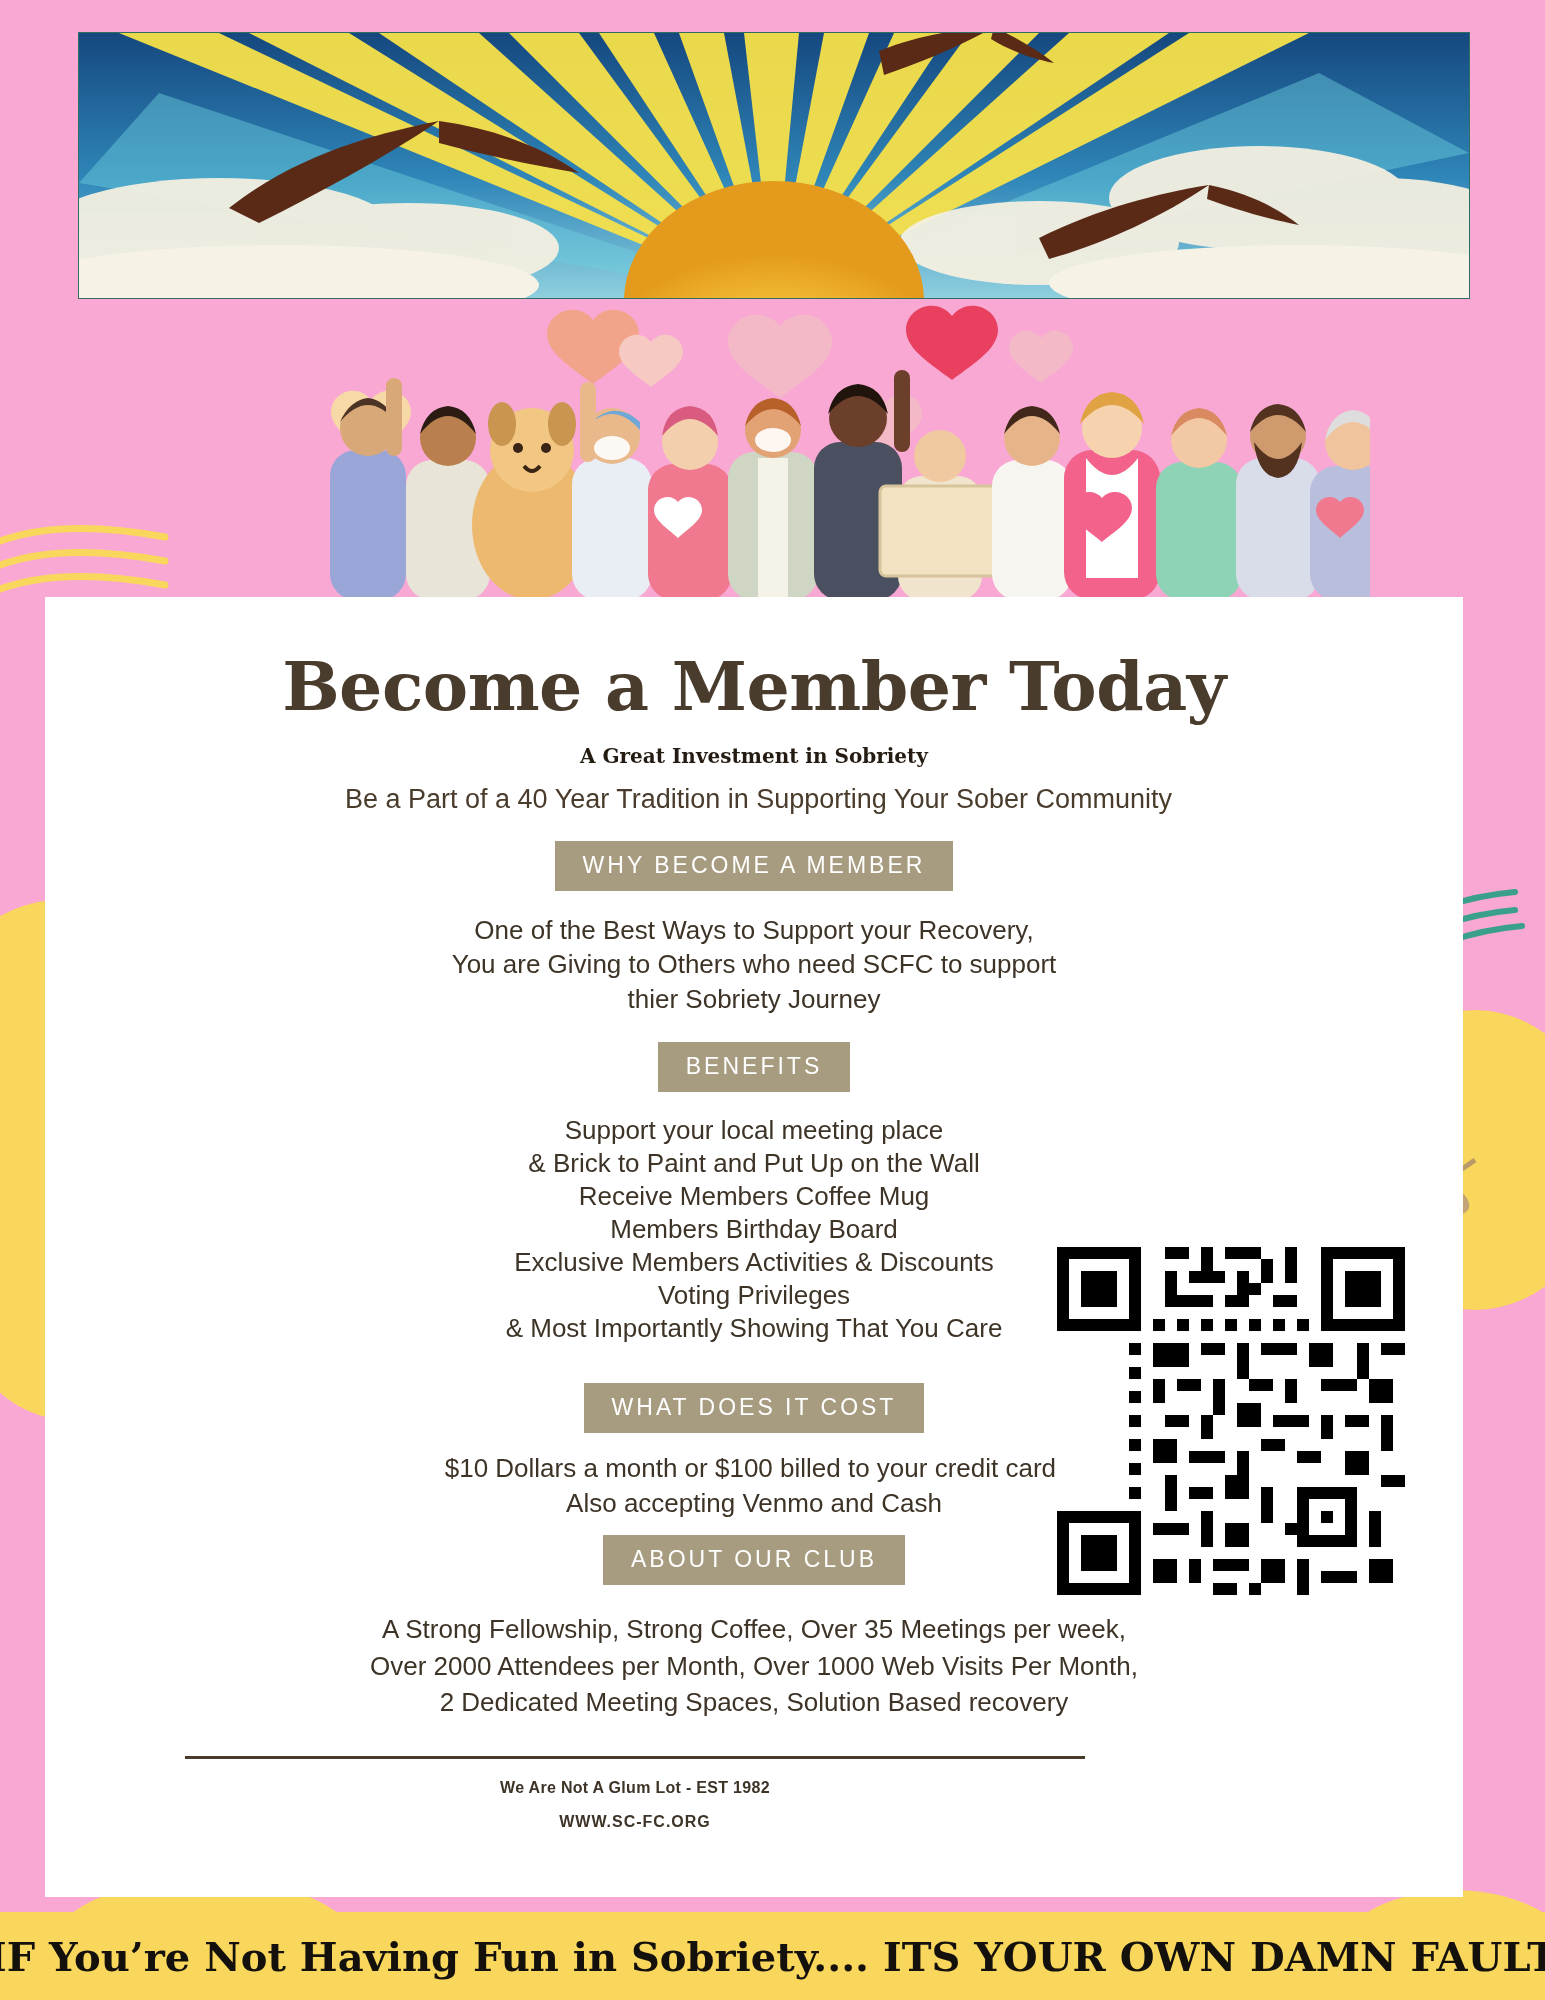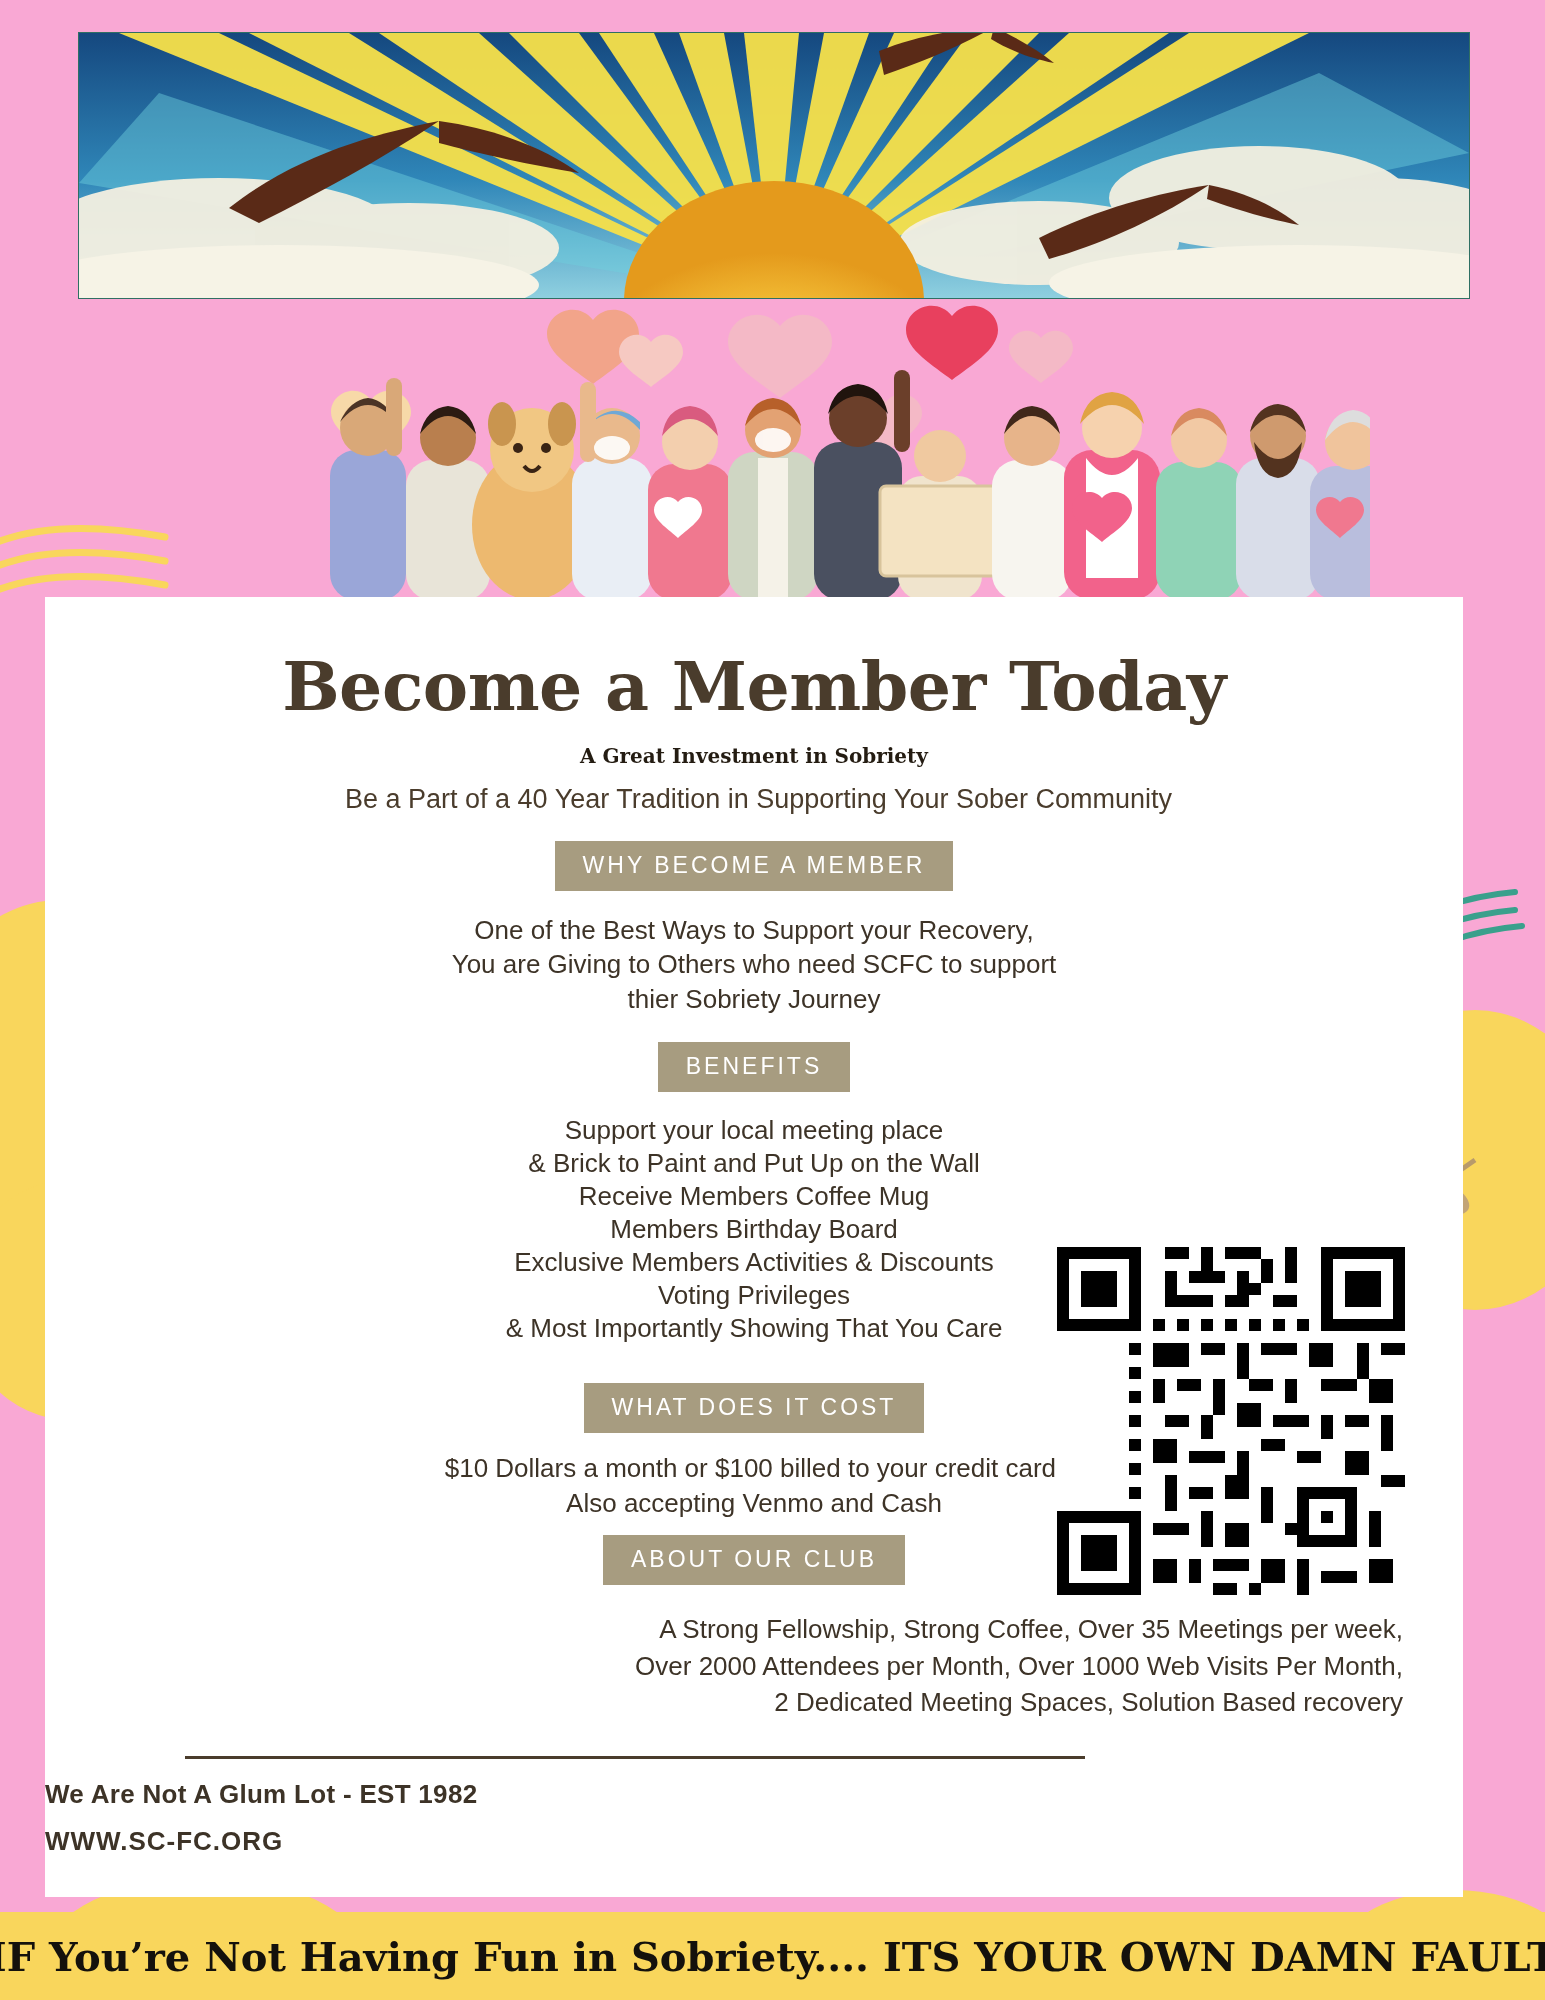--- a/index.html
+++ b/index.html
@@ -176,38 +176,38 @@
 
   .cost-line {
     text-align: center;
     font-size: 26px;
     color: #3d3327;
     line-height: 1.35;
     margin-top: 18px;
   }
 
   .about-para {
-    text-align: right;
+    text-align: center;
     font-size: 26px;
     color: #3d3327;
     line-height: 1.4;
     margin-top: 26px;
     padding: 0 60px;
   }
 
   .rule {
     width: 900px;
     height: 3px;
     background: #4a3c2c;
     margin: 36px 0 0 140px;
   }
 
   .footer-line {
-    text-align: left;
-    font-size: 26px;
+    text-align: center;
+    font-size: 16px;
     font-weight: bold;
     color: #3d3327;
     margin-top: 20px;
     letter-spacing: 0.3px;
     width: 1180px;
   }
   .footer-line.url { margin-top: 16px; letter-spacing: 1px; }
 
   
   .qr {

